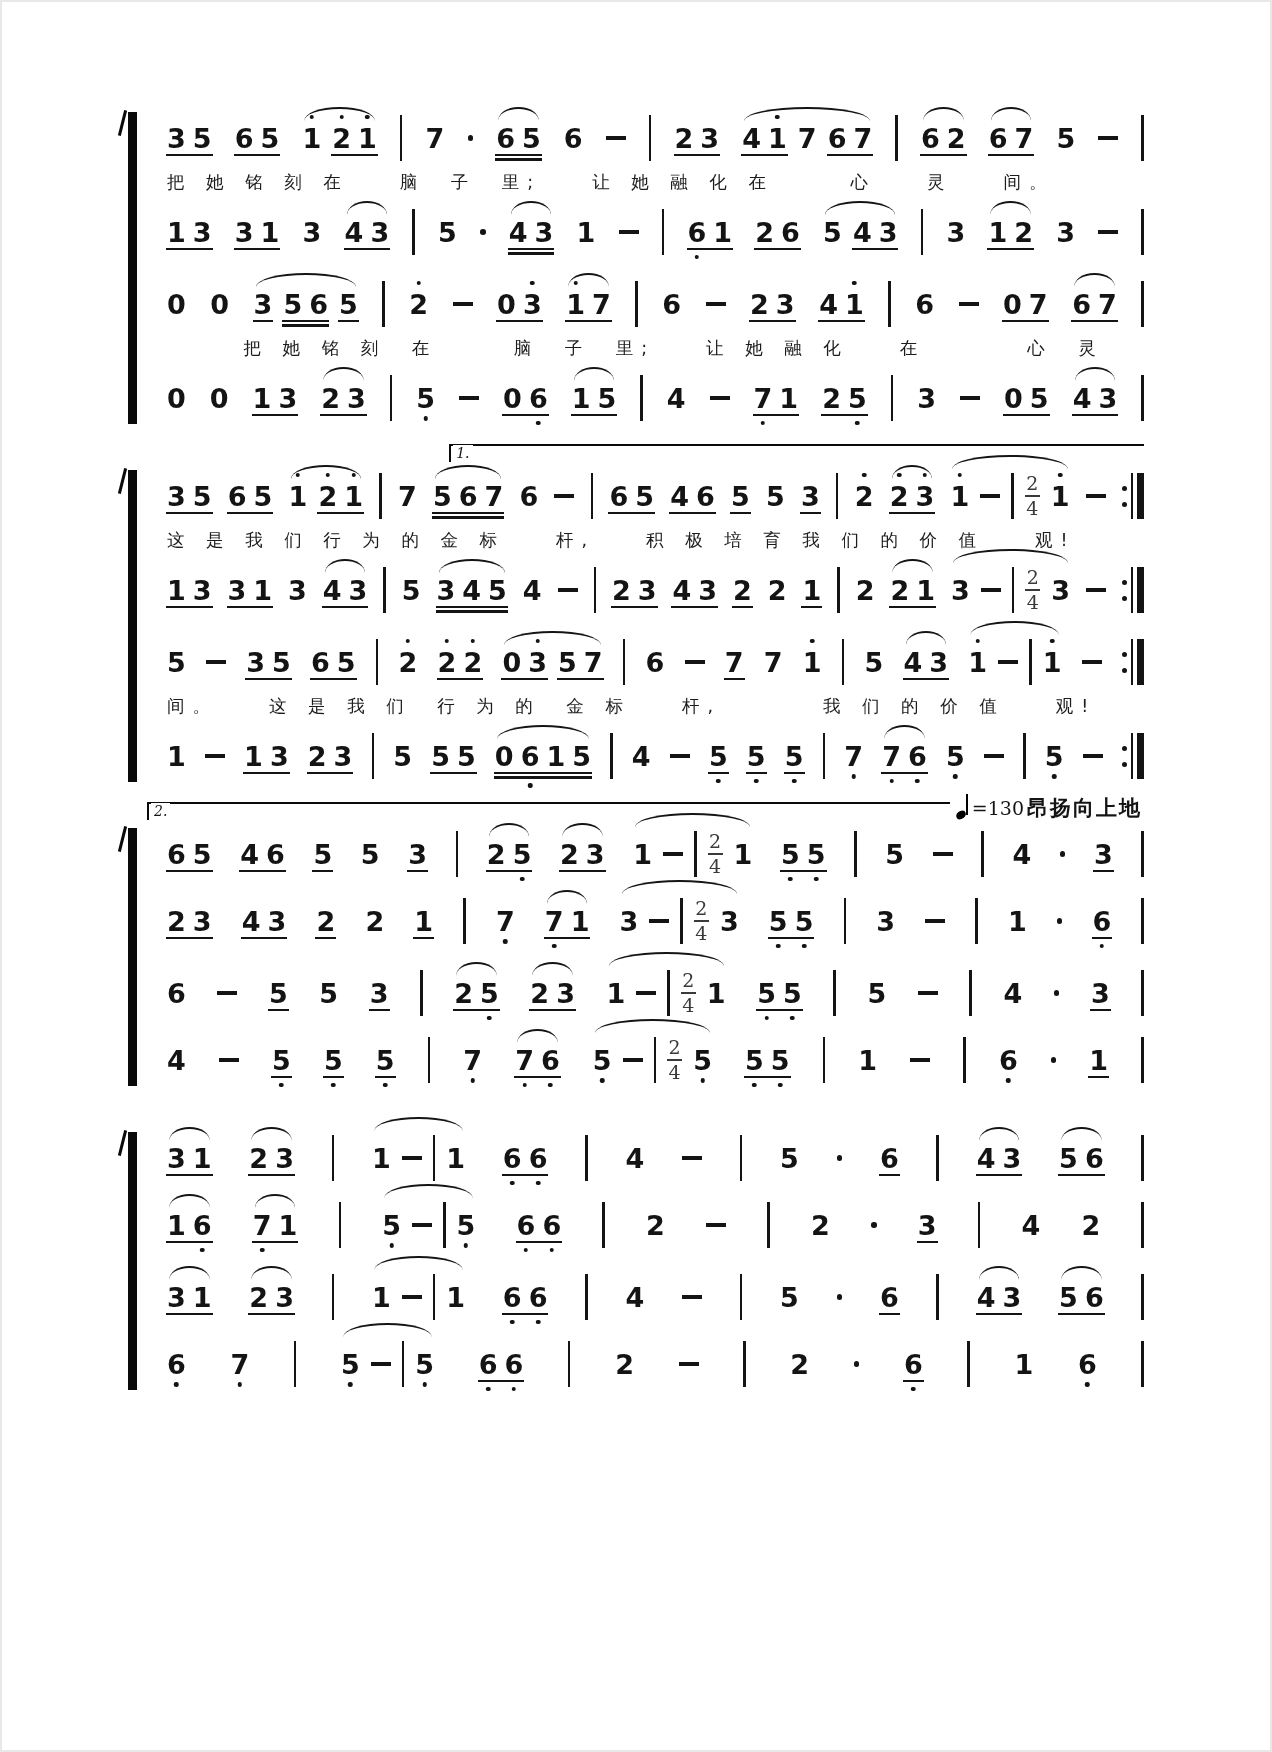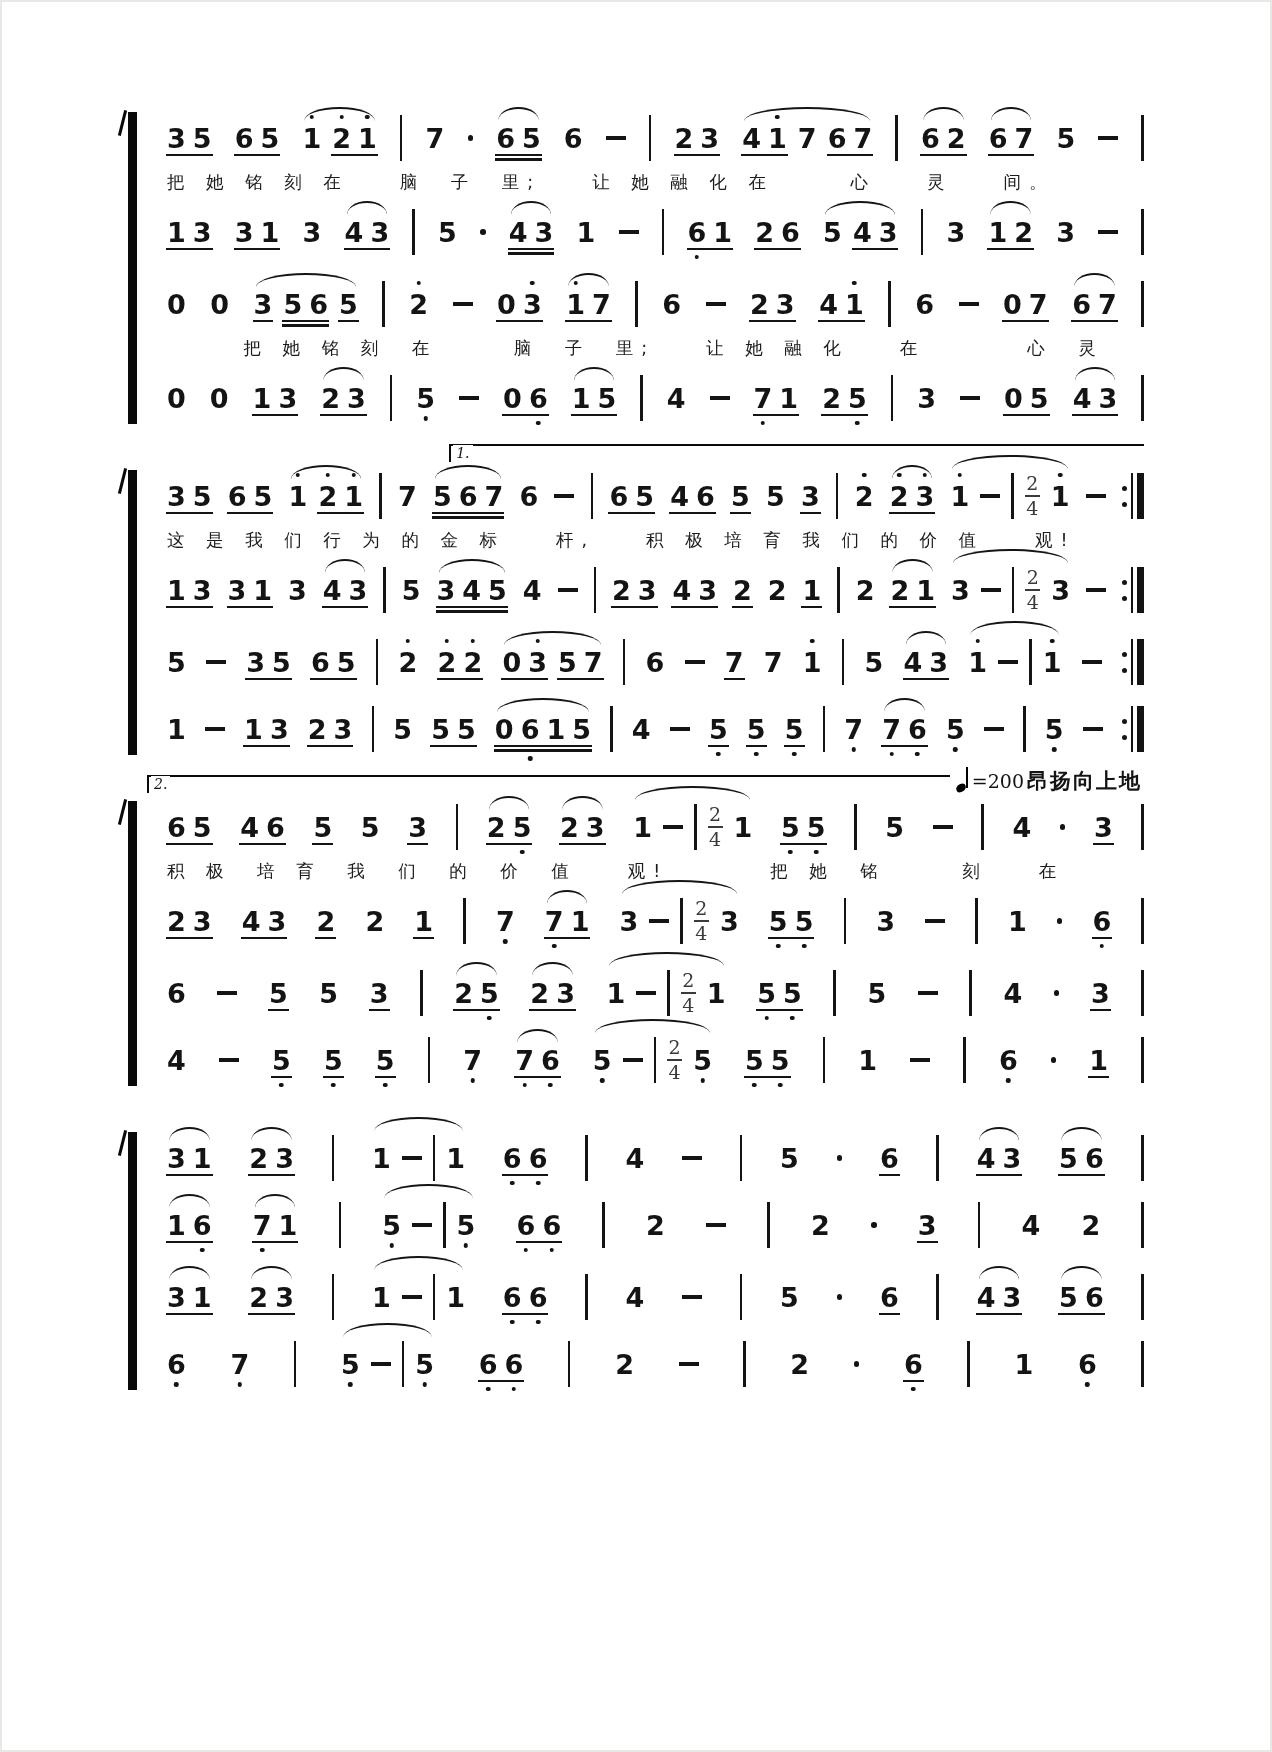--- a/index.html
+++ b/index.html
@@ -626,20 +626,21 @@
           <span class="dash" data-name="held-note-dash"></span>
           <span class="rep" data-name="repeat-end-sign">
             <span class="rdots" data-name="repeat-dots">
               <span class="rdot" data-name="repeat-dot"></span>
               <span class="rdot" data-name="repeat-dot"></span>
             </span>
             <span class="rthin" data-name="thin-barline"></span>
             <span class="rthick" data-name="thick-barline"></span>
           </span>
         </div>
+        <div class="lyrics" data-name="lyrics-line">间。　　这 是 我 们　行 为 的　金 标　　杆,　　　　我 们 的 价 值　　观!</div>
         <div class="mline" data-name="voice-4">
           <span class="note" data-name="note">
             <span class="dg" data-name="note-digit">1</span>
           </span>
           <span class="dash" data-name="held-note-dash"></span>
           <span class="note" data-name="note">
             <span class="dg" data-name="note-digit">1</span>
             <span class="dg" data-name="note-digit">3</span>
             <span class="ul" data-name="beam-underline" style="bottom: -4.5px;"></span>
           </span>
@@ -713,21 +714,21 @@
             <span class="rthick" data-name="thick-barline"></span>
           </span>
         </div>
       </div>
       <div class="system" data-name="system-3">
         <div class="volta" data-name="volta-bracket" style="left: 1%; right: 1%; top: -26px;">
           <span class="vlabel" data-name="volta-label">2.</span>
         </div>
         <div class="tempo" data-name="tempo-marking" style="top: -34px;">
           <span class="qnote" data-name="quarter-note-icon"></span>
-          <span class="teq" data-name="tempo-value">=200</span>
+          <span class="teq" data-name="tempo-value">=130</span>
           <span class="ttext" data-name="tempo-text">昂扬向上地</span>
         </div>
         <div class="mline" data-name="voice-1">
           <span class="note" data-name="note">
             <span class="dg" data-name="note-digit">6</span>
             <span class="dg" data-name="note-digit">5</span>
             <span class="ul" data-name="beam-underline" style="bottom: -4.5px;"></span>
           </span>
           <span class="note" data-name="note">
             <span class="dg" data-name="note-digit">4</span>
@@ -789,21 +790,20 @@
           <span class="note" data-name="note">
             <span class="dg" data-name="note-digit">4</span>
           </span>
           <span class="adot" data-name="augmentation-dot"></span>
           <span class="note" data-name="note">
             <span class="dg" data-name="note-digit">3</span>
             <span class="ul" data-name="beam-underline" style="bottom: -4.5px;"></span>
           </span>
           <span class="bar" data-name="barline"></span>
         </div>
-        <div class="lyrics" data-name="lyrics-line">积 极　培 育　我　们　的　价　值　　观!　　　　把 她　铭　　　刻　　在</div>
         <div class="mline" data-name="voice-2">
           <span class="note" data-name="note">
             <span class="dg" data-name="note-digit">2</span>
             <span class="dg" data-name="note-digit">3</span>
             <span class="ul" data-name="beam-underline" style="bottom: -4.5px;"></span>
           </span>
           <span class="note" data-name="note">
             <span class="dg" data-name="note-digit">4</span>
             <span class="dg" data-name="note-digit">3</span>
             <span class="ul" data-name="beam-underline" style="bottom: -4.5px;"></span>

